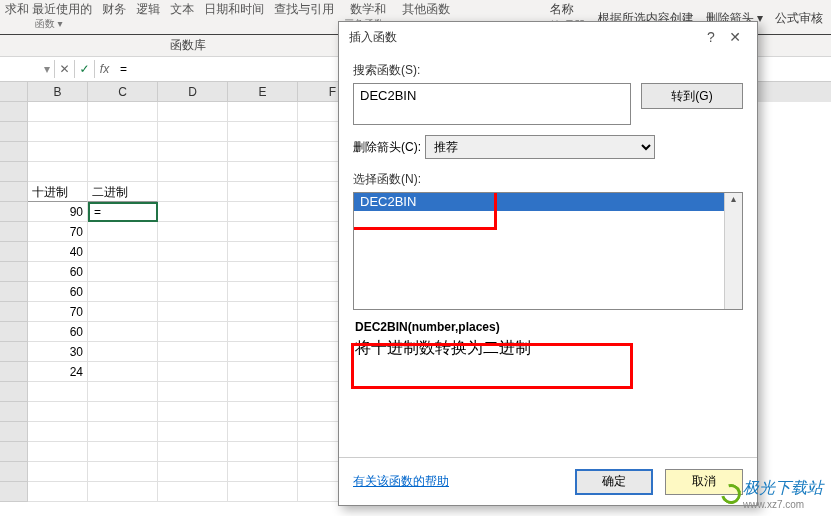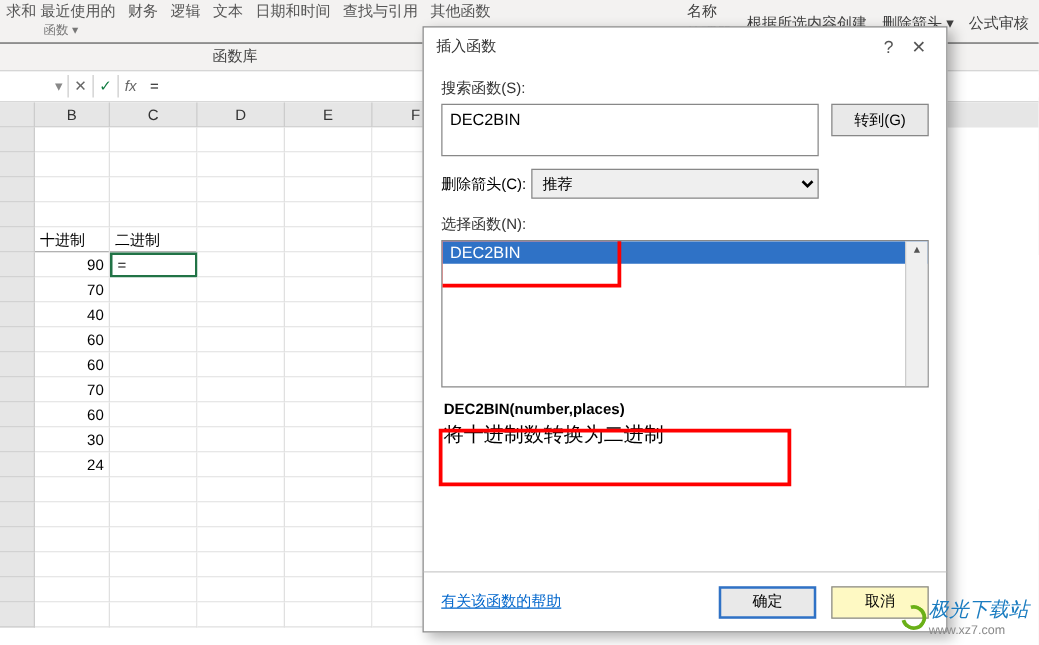--- a/index.html
+++ b/index.html
@@ -169,21 +169,21 @@
   .lbl{ font-size:12px; color:#333; margin-bottom:4px;}
   .search-row{ display:flex; gap:10px; margin-bottom:10px;}
   .search-box{
     flex:1; height:42px;
     border:1px solid #888;
     padding:4px 6px;
     font-size:13px;
     color:#000;
   }
   .go-btn{
-    width:78px; height:26px;
+    width:102px; height:26px;
     border:1px solid #888;
     background:#e9e9e9;
     font-size:12px;
     cursor:pointer;
   }
   .cat-row{ display:flex; align-items:center; margin-bottom:12px;}
   .cat-row select{
     width:230px; height:24px;
     border:1px solid #888;
     margin-left:4px;
@@ -267,20 +267,21 @@
 </head>
 <body>
 
 <div class="ribbon">
   <div class="ribbon-item">求和 最近使用的<br><span class="dd">函数 ▾</span></div>
   <div class="ribbon-item">财务</div>
   <div class="ribbon-item">逻辑</div>
   <div class="ribbon-item">文本</div>
   <div class="ribbon-item">日期和时间</div>
   <div class="ribbon-item">查找与引用</div>
+  <div class="ribbon-item">数学和<br><span class="dd">三角函数 ▾</span></div>
   <div class="ribbon-item">其他函数</div>
   <div class="ribbon-right">
     <div class="rbtn">名称<br>管理器</div>
     <div class="rbtn">根据所选内容创建</div>
     <div class="rbtn">删除箭头 ▾</div>
     <div class="rbtn">公式审核</div>
   </div>
 </div>
 <div class="func-lib-label">
   <span style="left:170px;">函数库</span>

